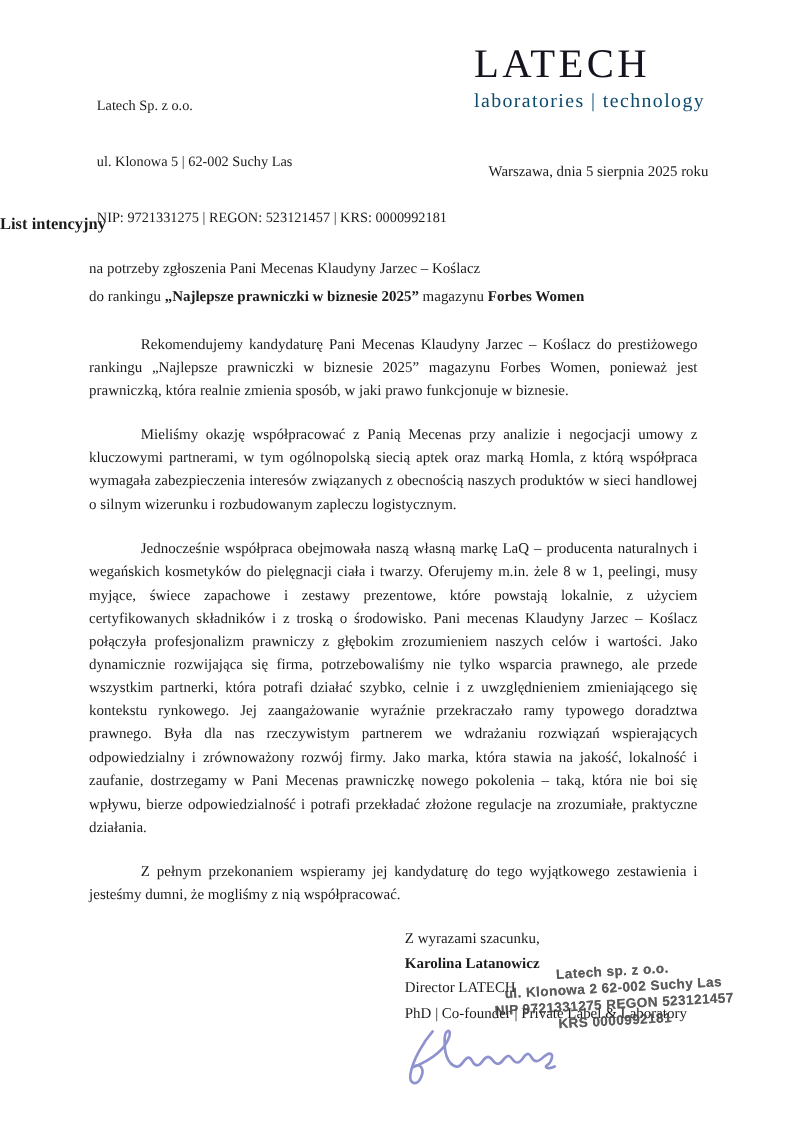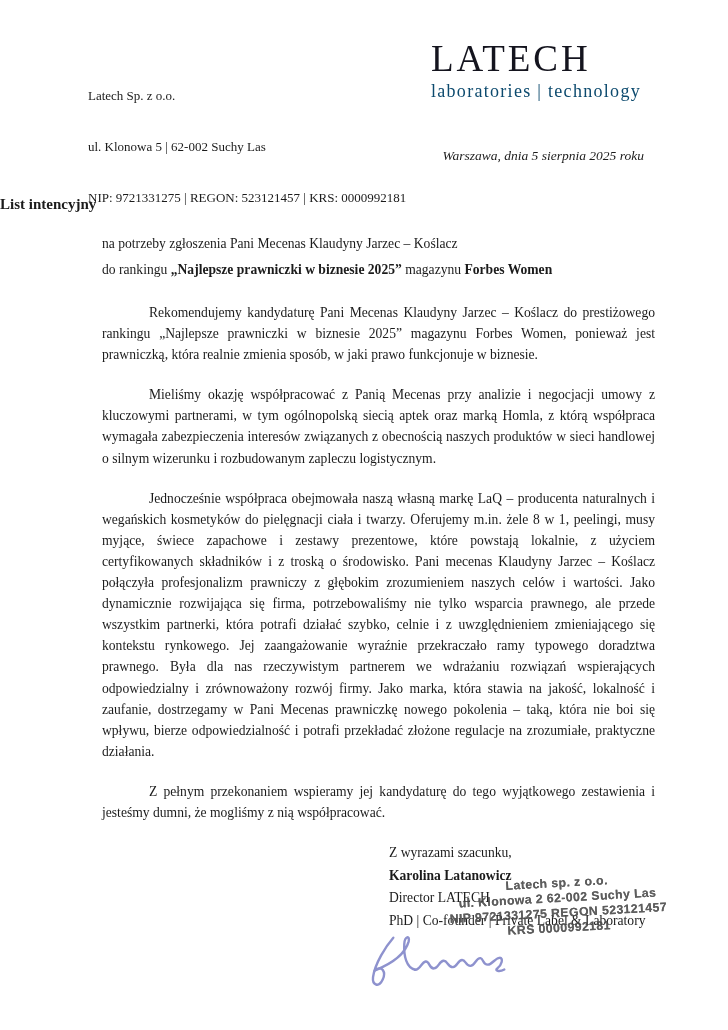--- a/index.html
+++ b/index.html
@@ -30,30 +30,30 @@
   }
   .logo-tagline {
     font-family:"Liberation Serif", serif;
     font-size:18px; line-height:20px; letter-spacing:1.3px;
     margin-top:3px; color:#0c4a6e;
   }
 
   
   .date-line {
     position:absolute; top:148px; left:88px; right:84px;
-    text-align:right; font-size:13.5px;font-style:italic;
+    text-align:right; font-size:13.5px;
   }
   .doc-title {
     position:absolute; top:196px; left:0; width:100%;
     text-align:left; font-weight:bold; font-size:15px;
   }
 
   
   .letter-body {
-    position:absolute; top:231px; left:102px; width:553px;
+    position:absolute; top:231px; left:81px; width:553px;
     font-size:13.6px;
     font-family:Liberation Serif, serif;
   }
   .intro-line { line-height:26px; text-align:left; }
   .para {
     margin-top:19px;
     line-height:21.1px;
     text-align:justify;
     text-indent:47px;
   }

